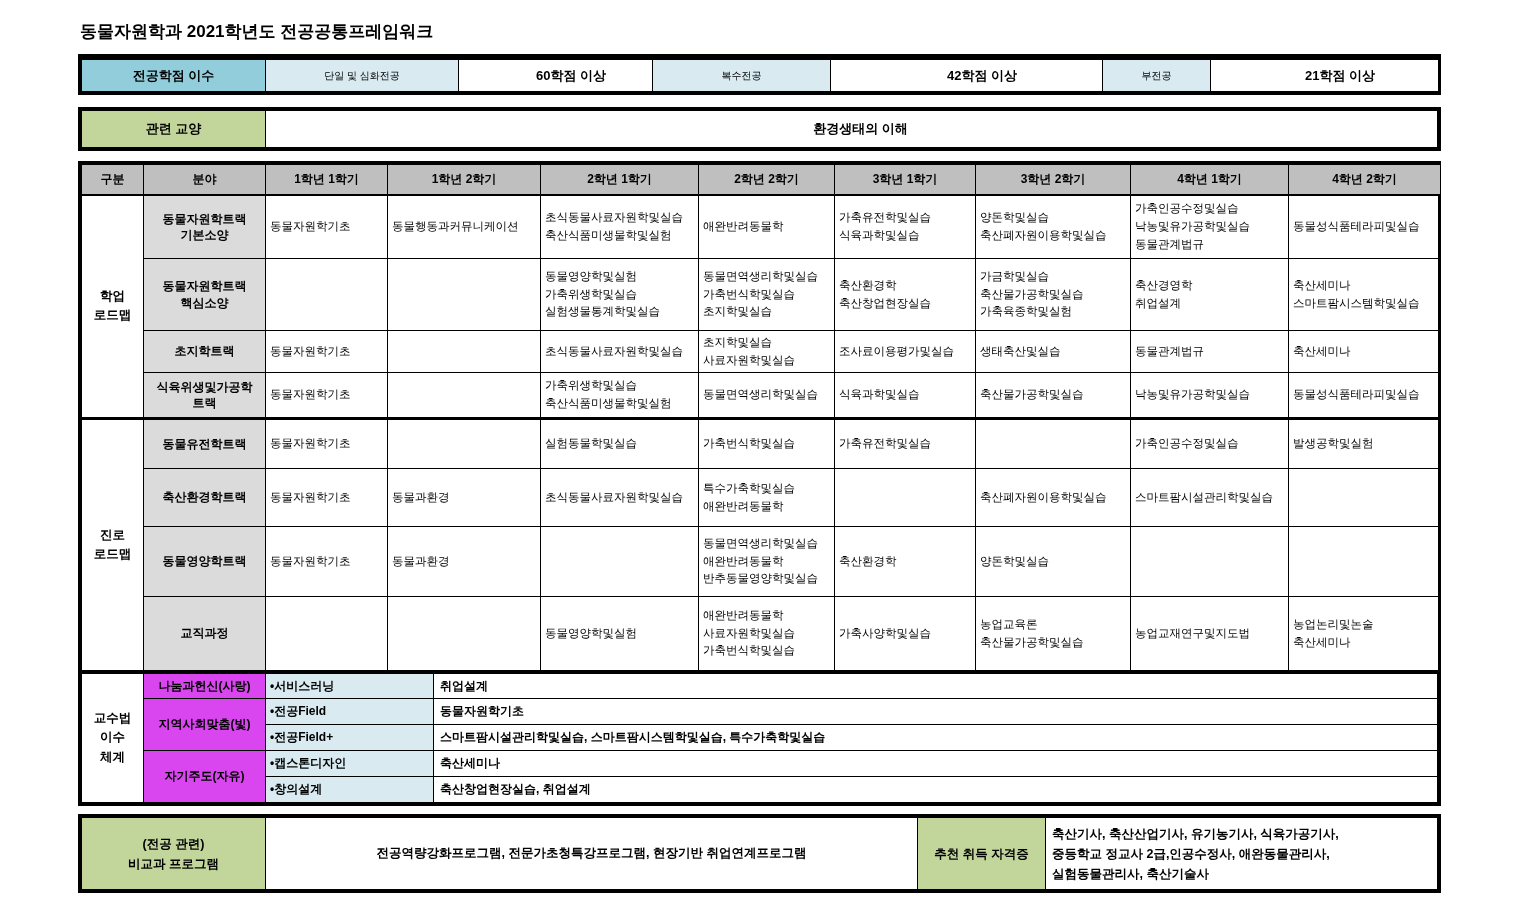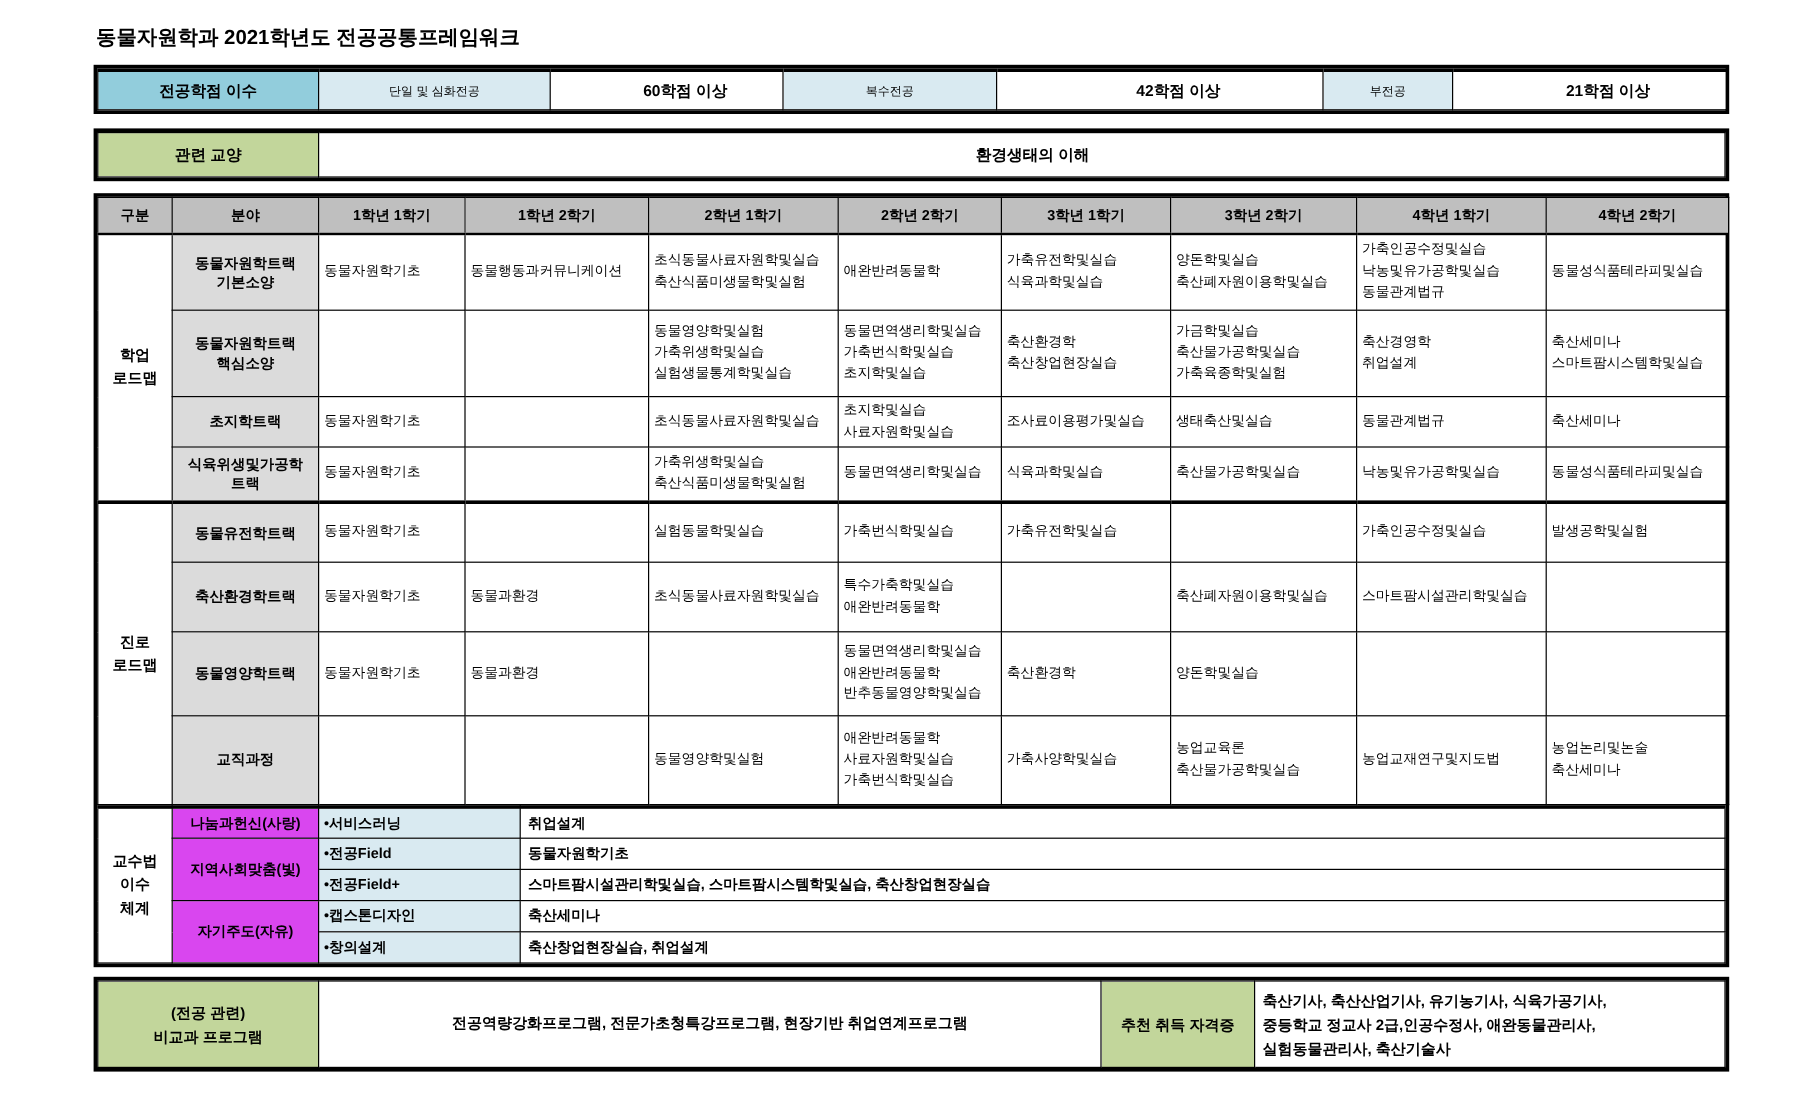--- a/index.html
+++ b/index.html
@@ -258,21 +258,21 @@
         <td class="t-sub">•서비스러닝</td>
         <td class="t-content">취업설계</td>
       </tr>
       <tr style="height:26px">
         <td class="t-cat" rowspan="2">지역사회맞춤(빛)</td>
         <td class="t-sub">•전공Field</td>
         <td class="t-content">동물자원학기초</td>
       </tr>
       <tr style="height:26px">
         <td class="t-sub">•전공Field+</td>
-        <td class="t-content">스마트팜시설관리학및실습, 스마트팜시스템학및실습, 축산창업현장실습</td>
+        <td class="t-content">스마트팜시설관리학및실습, 스마트팜시스템학및실습, 특수가축학및실습</td>
       </tr>
       <tr style="height:26px">
         <td class="t-cat" rowspan="2">자기주도(자유)</td>
         <td class="t-sub">•캡스톤디자인</td>
         <td class="t-content">축산세미나</td>
       </tr>
       <tr style="height:26px">
         <td class="t-sub">•창의설계</td>
         <td class="t-content">축산창업현장실습, 취업설계</td>
       </tr>

